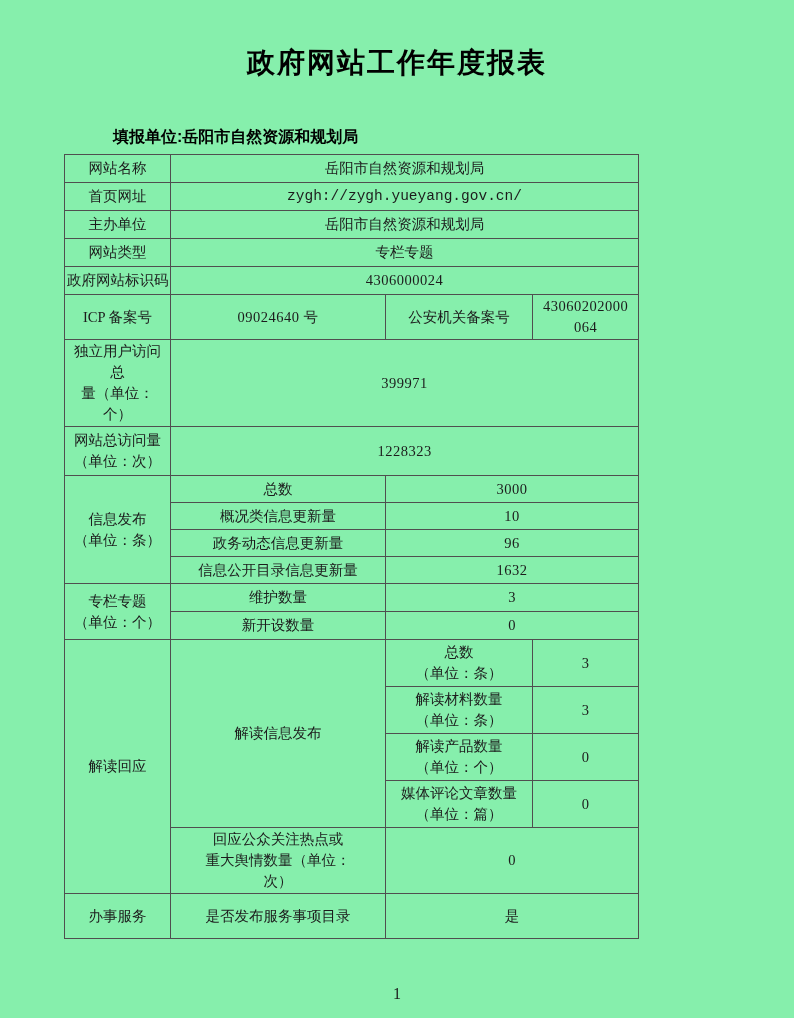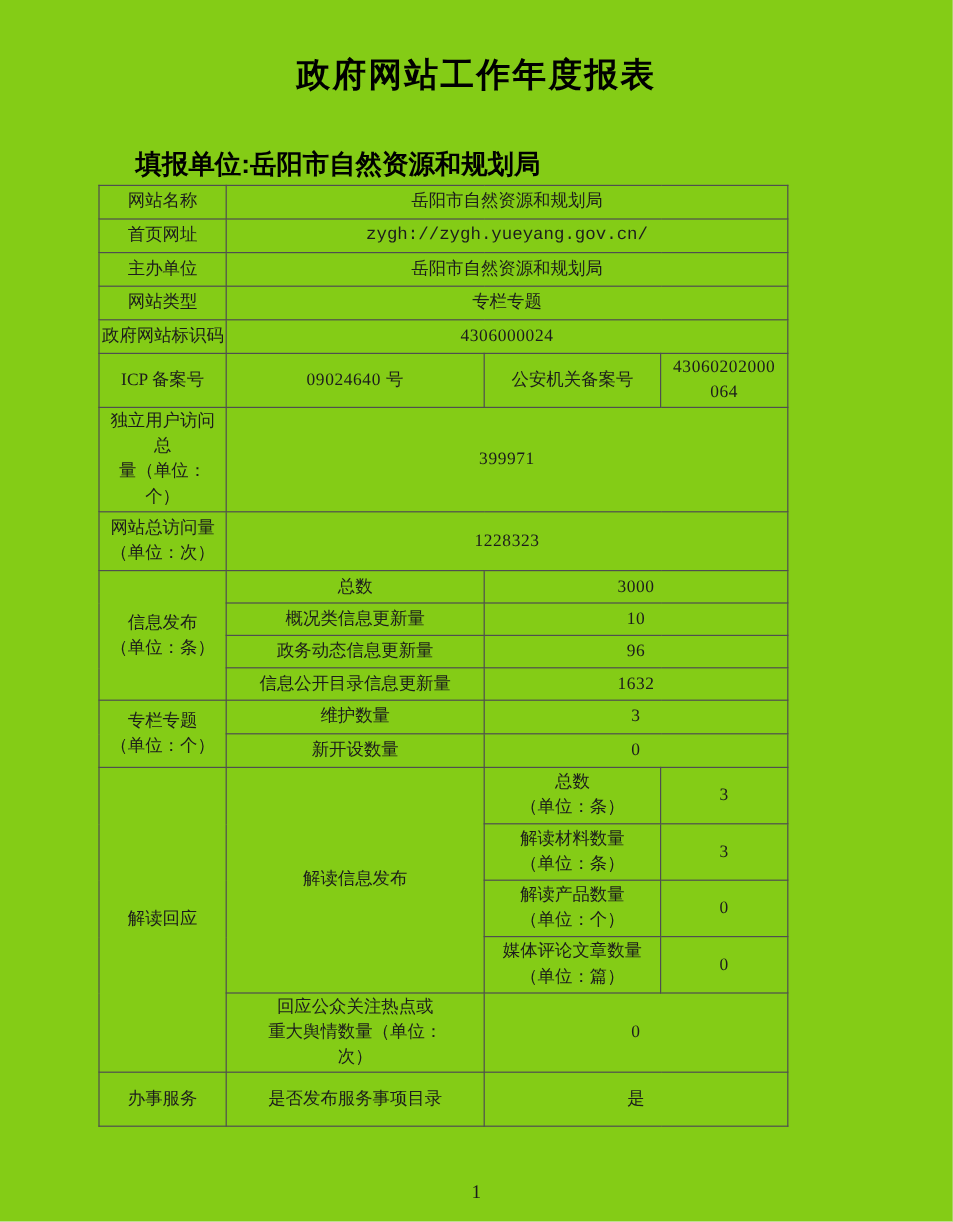--- a/index.html
+++ b/index.html
@@ -1,37 +1,37 @@
 <!DOCTYPE html>
 <html><head>
 <meta charset="utf-8">
 <style>
   html,body{margin:0;padding:0;background:#e9e9e9;}
   .sheet{
-    width:794px;height:1018px;background:#84cc16;position:relative;
+    width:794px;height:1018px;background:#86efac;position:relative;
     margin:0 auto;overflow:hidden;color:#1c1c1c;
     font-family:"Liberation Serif","DejaVu Serif",serif;
   }
   .doc-title{
     margin:0;padding-top:46px;text-align:center;
     font-family:"Liberation Sans","DejaVu Sans",sans-serif;
     font-weight:bold;font-size:28px;letter-spacing:2px;color:#000;
     line-height:34px;
   }
   .doc-subtitle{
     margin-top:24px;text-align:center;font-size:18px;color:#1c1c1c;
     line-height:24px;letter-spacing:1px;
   }
   .reporting-unit{
     margin:46px 0 6px 113px;
     font-family:"Liberation Sans","DejaVu Sans",sans-serif;
-    font-weight:bold;font-size:22px;color:#000;line-height:22px;
+    font-weight:bold;font-size:16px;color:#000;line-height:22px;
   }
   table.report{
-    margin-left:82px;border-collapse:collapse;table-layout:fixed;
+    margin-left:64px;border-collapse:collapse;table-layout:fixed;
     width:574px;
   }
   table.report td{
     border:1px solid #4f4f4f;text-align:center;vertical-align:middle;
     font-size:14.5px;line-height:1.45;padding:1px 2px;
     overflow:hidden;
   }
   td.num{font-size:15px;letter-spacing:0.5px;}
   td.lab{white-space:nowrap;}
   td.url{font-family:"Liberation Mono","DejaVu Sans Mono",monospace;font-size:14.5px;letter-spacing:0;}

